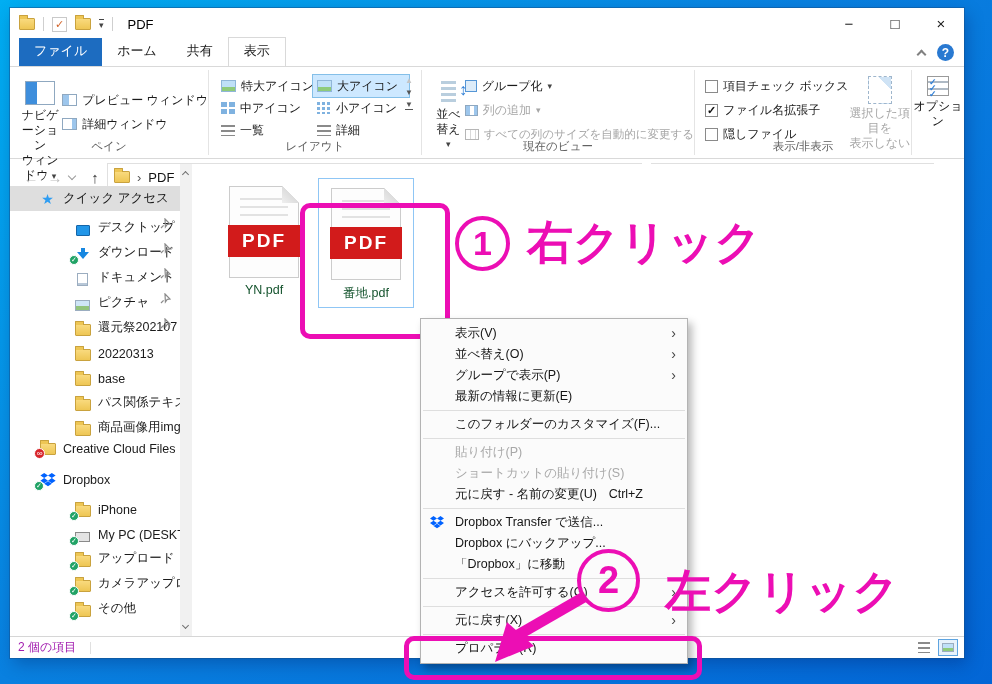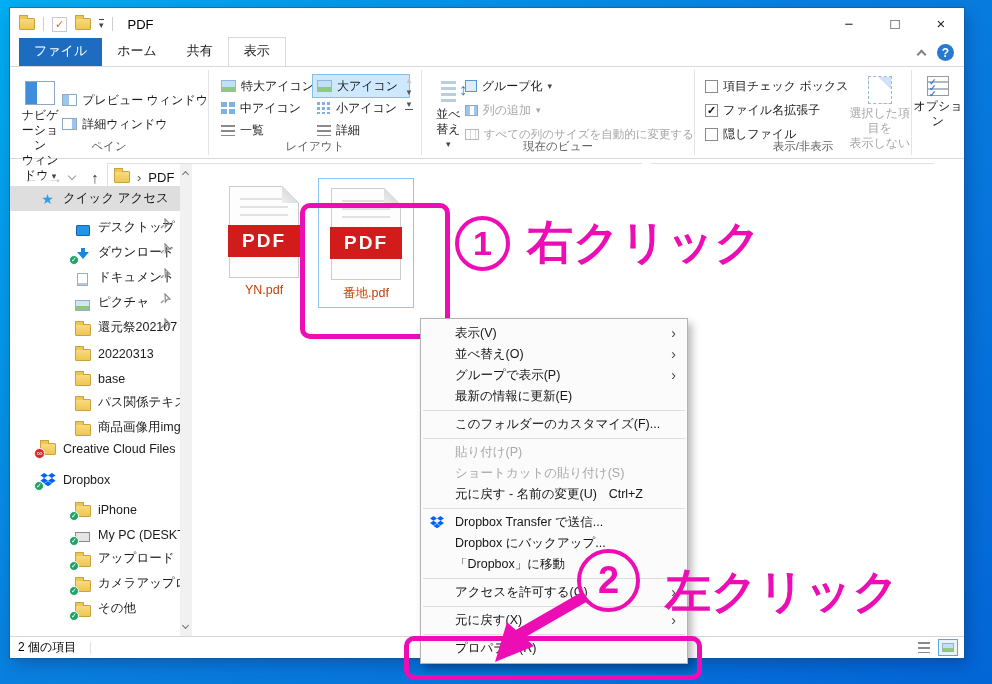--- a/index.html
+++ b/index.html
@@ -100,29 +100,29 @@
 .badge::after { content:"✓"; }
 .badge-cc { position:absolute; left:-5px; bottom:-4px; width:11px; height:11px; border-radius:50%; background:#d7252b; border:1px solid #fff; color:#fff; font-size:8px; line-height:9px; text-align:center; }
 .badge-cc::after { content:"∞"; }
 .sb-scroll { width:12px; background:#f1f1f1; position:relative; flex:none; }
 .sbchev { position:absolute; left:3px; width:5px; height:5px; border-right:1.5px solid #707070; border-bottom:1.5px solid #707070; }
 .sbchev.up { top:8px; transform:rotate(-135deg); }
 .sbchev.dn { bottom:8px; transform:rotate(45deg); }
 
 .main { flex:1; position:relative; background:#fff; }
 .tile { position:absolute; width:96px; text-align:center; }
-.tile .nm { font-size:12.5px; margin-top:5px; color:#c2410c; }
+.tile .nm { font-size:12.5px; margin-top:5px; color:#14532d; }
 .tile.selected { border:1px solid #8fc6f5; padding:9px 0 5px; }
 .pdficon { width:70px; height:92px; margin:0 auto; position:relative; background:#fdfdfd; border:1px solid #ccc; }
 .pdficon .fold { position:absolute; top:-1px; right:-1px; width:17px; height:17px; background:linear-gradient(225deg,#fff 48%,#dcdcdc 48%,#efefef 100%); }
 .pdficon .plines { position:absolute; left:10px; right:10px; top:11px; height:22px; background:repeating-linear-gradient(180deg,#e2e2e2 0 2px,transparent 2px 8px); }
 .pdficon .pband { position:absolute; left:-2px; right:-2px; top:38px; height:32px; background:#d21b1b; color:#fff; font-weight:bold; font-size:19px; letter-spacing:2px; line-height:32px; text-align:center; }
 
 
-.statusbar { position:absolute; bottom:0; left:0; right:0; height:22px; border-top:1px solid #d6d6d6; background:#fff; display:flex; align-items:center; padding:0 8px; font-size:12px; color:#000000; }
+.statusbar { position:absolute; bottom:0; left:0; right:0; height:22px; border-top:1px solid #d6d6d6; background:#fff; display:flex; align-items:center; padding:0 8px; font-size:12px; color:#a21caf; }
 .sb-count-sep { width:1px; height:12px; background:#e0e0e0; margin-left:14px; }
 .view-toggles { position:absolute; right:6px; top:2px; display:flex; gap:4px; align-items:center; }
 .vt { width:20px; height:17px; display:flex; align-items:center; justify-content:center; }
 .vt-list { width:12px; height:11px; background:repeating-linear-gradient(180deg,#8a8a8a 0 2px,transparent 2px 5px); }
 .vt.selected { border:1px solid #5ea4e0; background:#e7f2fb; }
 .vt-thumb { width:12px; height:9px; border:1px solid #9badc0; background:linear-gradient(180deg,#bfe0f7 55%,#8fcb7a 55%); }
 
 
 .ctxmenu { position:absolute; left:420px; top:318px; width:268px; background:#fbfbfb; border:1px solid #b3b3b3; box-shadow:4px 5px 8px rgba(0,0,0,.28); z-index:80; padding:4px 0; }
 .mi { height:21px; line-height:21px; padding-left:34px; font-size:12.5px; color:#151515; position:relative; white-space:nowrap; }

